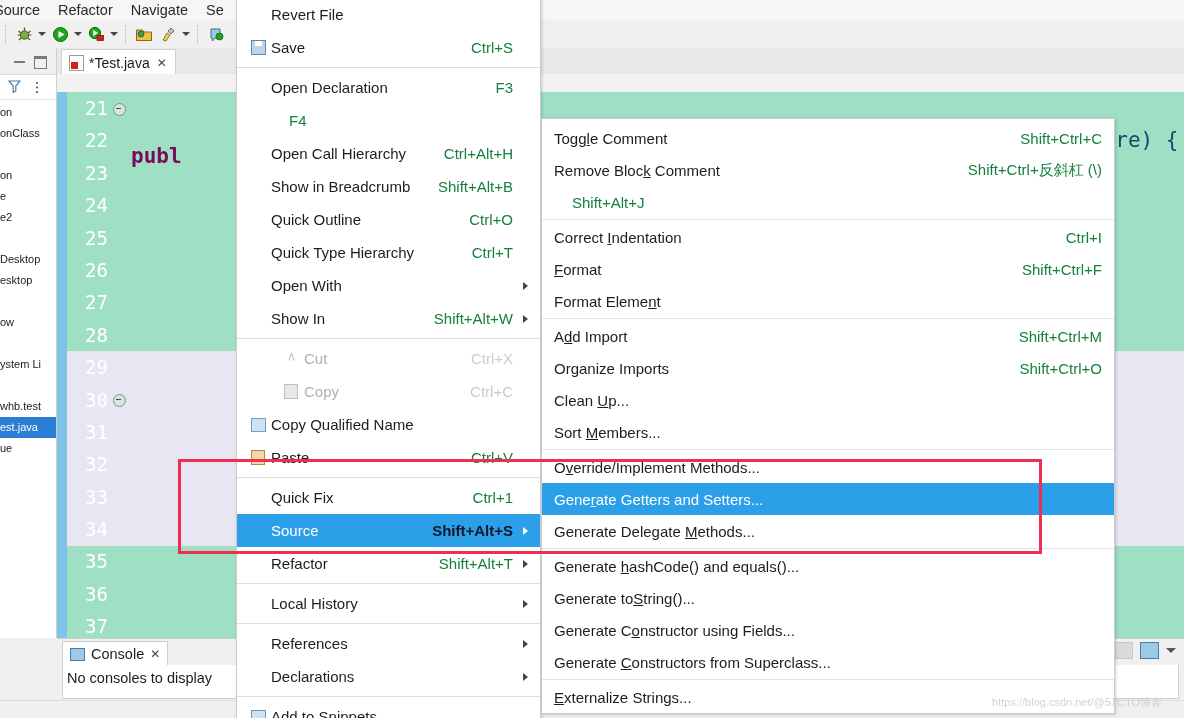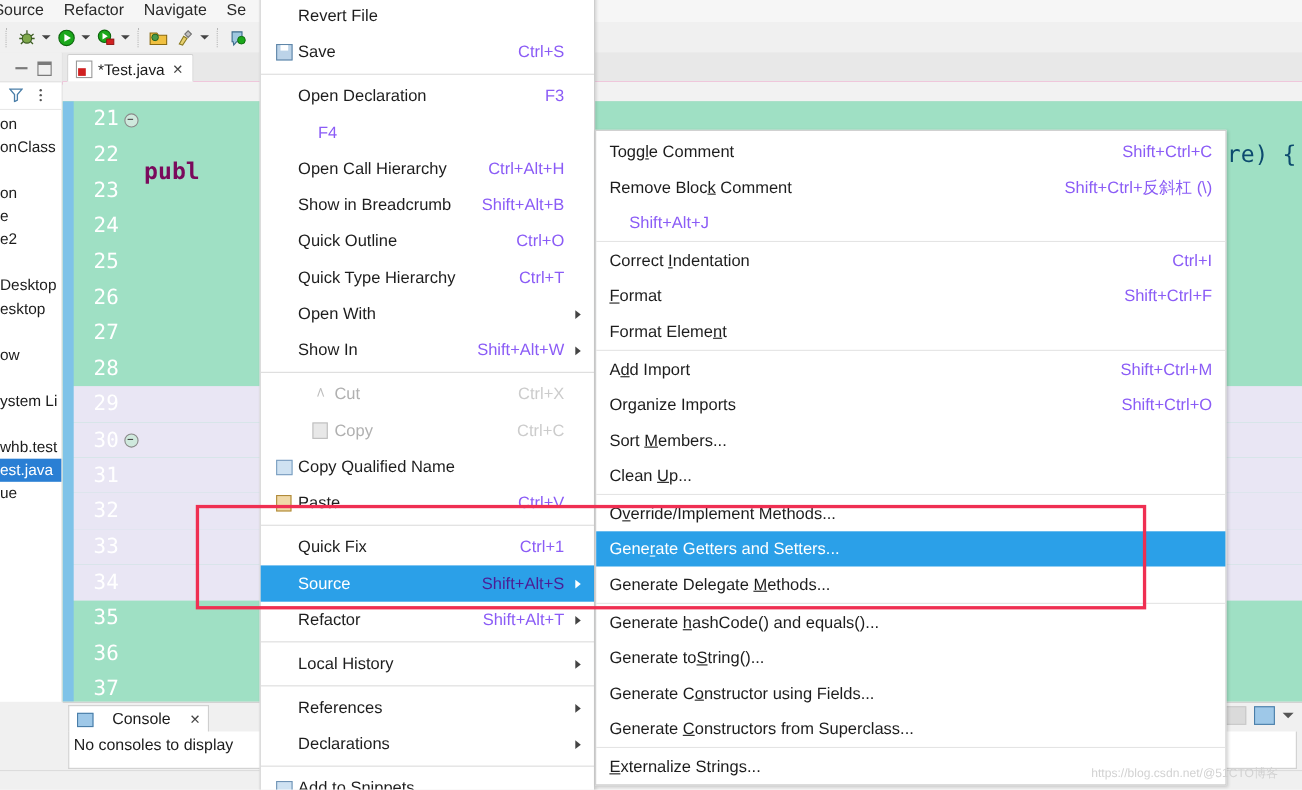--- a/index.html
+++ b/index.html
@@ -53,21 +53,21 @@
     height: 26px; background: #f0f0f0; position: relative;
     border-bottom: 1px solid #dcdcdc;
   }
   .lp-min, .lp-max {
     position: absolute; top: 8px; width: 11px; height: 9px;
     border: 1px solid #7a7a7a;
   }
   .lp-min { left: 14px; height: 0; border-width: 0 0 2px 0; top: 13px; width: 11px; }
   .lp-max { left: 34px; border-top-width: 3px; }
   .lp-subhdr { height: 24px; position: relative; border-bottom: 1px solid #e8e8e8; background:#fff;}
-  .lp-tree { font-size: 14px; color: #1b1b1b; padding-top: 2px; }
+  .lp-tree { font-size: 11px; color: #1b1b1b; padding-top: 2px; }
   .lp-tree .row { height: 21px; line-height: 21px; white-space: nowrap; overflow: hidden; padding-left: 0px; }
   .lp-tree .row.gap { height: 21px; }
   .lp-tree .row.sel { background: #2a7fd4; color: #ffffff; }
 
   
   .editor-wrap {
     position: absolute; left: 57px; top: 48px; width: 1127px; height: 590px;
     background: #f0f0f0;
   }
   .tabstrip {
@@ -139,21 +139,21 @@
 
   
   .console {
     position: absolute; left: 57px; top: 638px; width: 1127px; height: 62px;
     background: #f0f0f0; border-top: 1px solid #cfcfcf;
   }
   .ctab {
     position: absolute; left: 5px; top: 2px; height: 24px;
     padding: 0 7px; background: #ffffff;
     border: 1px solid #cfcfcf; border-bottom: none;
-    display: flex; align-items: center; gap: 17px;
+    display: flex; align-items: center; gap: 6px;
     font-size: 14.5px; color: #1b1b1b;
   }
   .ctab .monitor {
     width: 13px; height: 11px; background: #9ec8e8;
     border: 1px solid #4a7ea8; position: relative;
   }
   .console-body {
     position: absolute; left: 5px; top: 26px; width: 1117px; height: 34px;
     background: #ffffff; border: 1px solid #cfcfcf; border-top: none;
     font-size: 14.5px; color: #1b1b1b;
@@ -188,31 +188,31 @@
   .mrow {
     position: relative; height: 33px; display: flex; align-items: center;
     padding: 0 12px 0 12px; white-space: nowrap;
   }
   .mrow.compact { height: 32px; }
   .mrow .mico {
     width: 18px; margin-right: 4px; display: inline-flex;
     align-items: center; justify-content: center; flex: 0 0 18px;
   }
   .mrow .mlabel { flex: 1 1 auto; }
-  .mrow .maccel { color: #8b5cf6; margin-left: 18px; }
+  .mrow .maccel { color: #15803d; margin-left: 18px; }
   .mrow .marrow {
     margin-left: 10px; width: 0; height: 0;
     border-top: 4px solid transparent; border-bottom: 4px solid transparent;
     border-left: 5px solid #444;
   }
   .mrow .marrow-spacer { margin-left: 10px; width: 5px; }
   .mrow.disabled { color: #b0b0b0; padding-left: 45px; }
   .mrow.disabled .maccel { color: #cccccc; }
   .mrow.sel { background: #2ba0e8; color: #ffffff; }
-  .mrow.sel .maccel { color: #4c1d95; }
+  .mrow.sel .maccel { color: #0f172a; font-weight: bold; }
   .mrow.sel .marrow { border-left-color: #ffffff; }
   .mrow .mnem { text-decoration: underline; }
   .msep { height: 1px; background: #dcdcdc; margin: 3px 0; }
   .msep-thin { height: 1px; background: #e4e4e4; margin: 1px 0; }
 
   
   .ico-save { width: 13px; height: 13px; background: #bcd3e8; border: 1px solid #5f86a8; position: relative; }
   .ico-save::after { content:""; position:absolute; left:3px; top:0; width:7px; height:5px; background:#fff; }
   .ico-cut { width: 13px; height: 13px; position: relative; }
   .ico-cut::before, .ico-cut::after {
@@ -587,25 +587,25 @@
     <div class="msep-thin"></div>
     <div class="mrow compact">
       <span class="mlabel">A<span class="mnem">d</span>d Import</span>
       <span class="maccel">Shift+Ctrl+M</span>
     </div>
     <div class="mrow compact">
       <span class="mlabel">Or<span class="mnem">g</span>anize Imports</span>
       <span class="maccel">Shift+Ctrl+O</span>
     </div>
     <div class="mrow compact">
+      <span class="mlabel">Clean <span class="mnem">U</span>p...</span>
+      <span class="maccel"></span>
+    </div>
+    <div class="mrow compact">
       <span class="mlabel">Sort <span class="mnem">M</span>embers...</span>
-      <span class="maccel"></span>
-    </div>
-    <div class="mrow compact">
-      <span class="mlabel">Clean <span class="mnem">U</span>p...</span>
       <span class="maccel"></span>
     </div>
     <div class="msep-thin"></div>
     <div class="mrow compact">
       <span class="mlabel">O<span class="mnem">v</span>erride/Implement Methods...</span>
       <span class="maccel"></span>
     </div>
     <div class="mrow compact sel">
       <span class="mlabel">Gene<span class="mnem">r</span>ate Getters and Setters...</span>
       <span class="maccel"></span>

